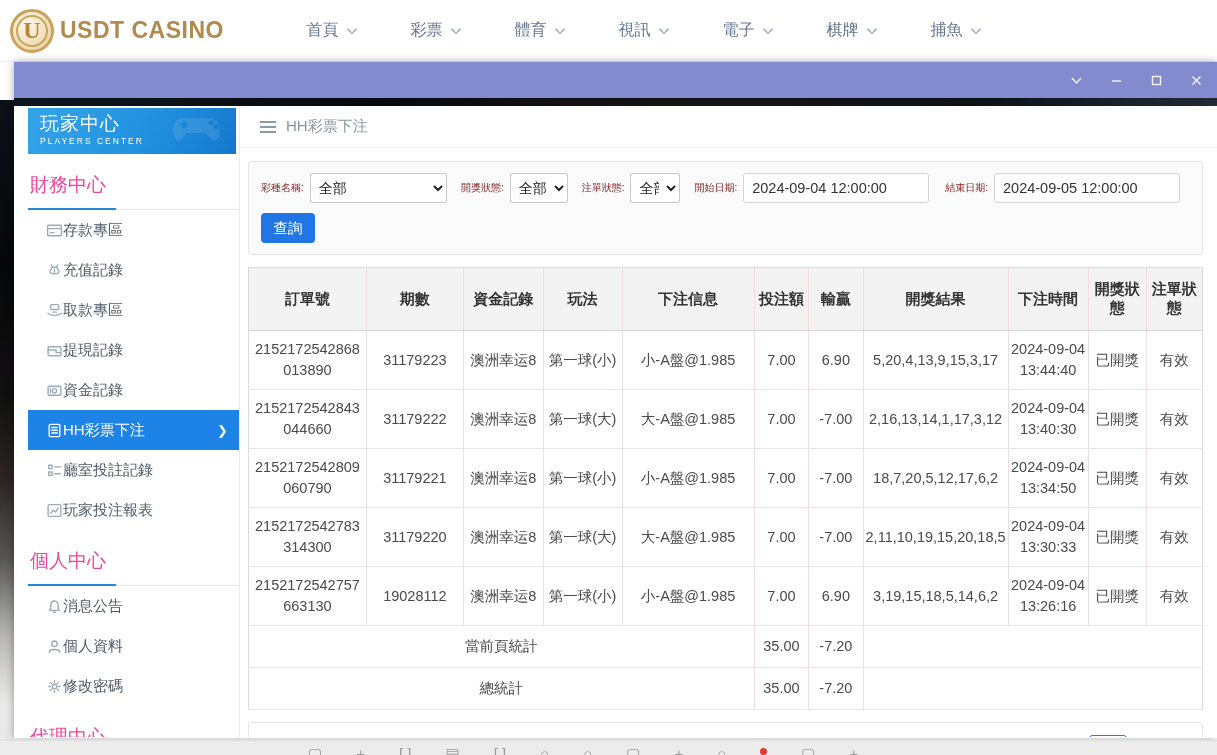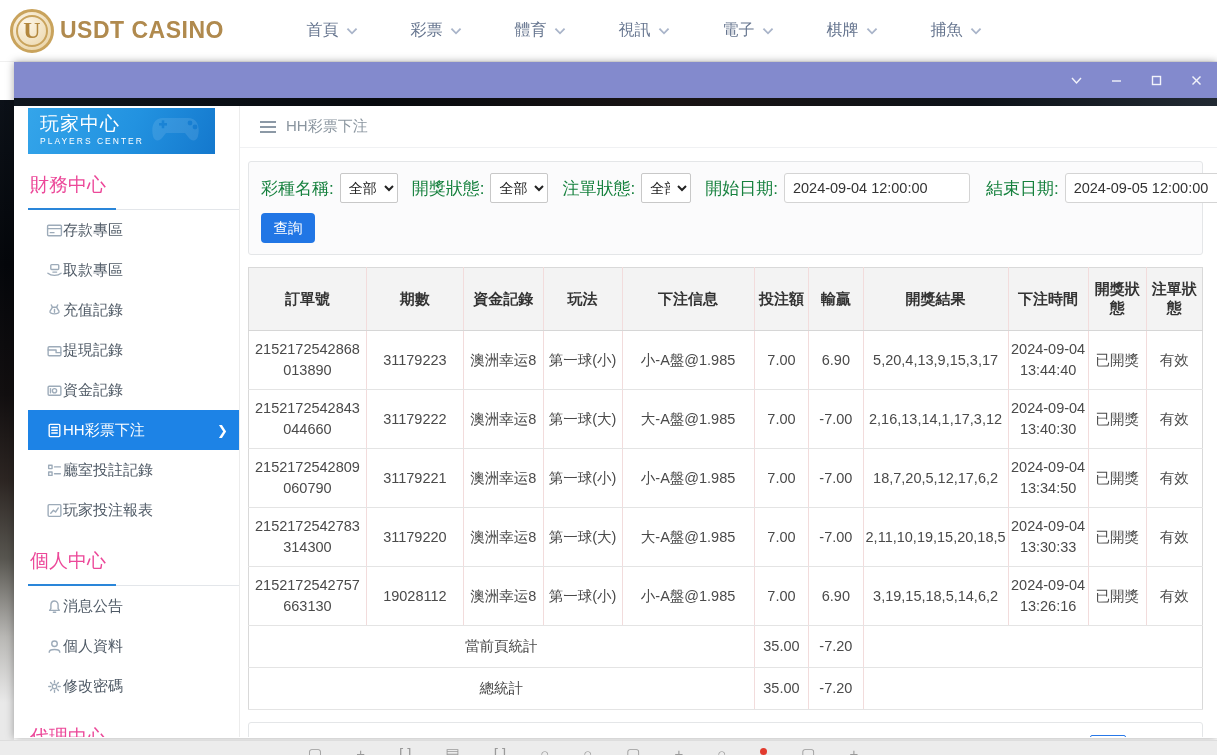--- a/index.html
+++ b/index.html
@@ -39,21 +39,21 @@
   .titlebar { height:36px; background:#838acd; display:flex; align-items:center;
     justify-content:flex-end; padding-right:14px; gap:26px; }
   .winbtn { width:14px; height:14px; display:flex; align-items:center; justify-content:center; cursor:pointer; }
   .winbtn svg { width:13px; height:13px; }
   .winbtn svg * { stroke:#f2f3fa; stroke-width:1.4; fill:none; }
   .darkband { height:8px; background:linear-gradient(90deg,#10161e,#070a0e 30%,#191414 55%,#0d1218 80%,#222a33); }
   .modal-body { display:flex; height:631px; }
 
   
   .sidebar { width:226px; border-right:1px solid #ececec; padding-left:14px; overflow:hidden; }
-  .side-header { width:187px; height:46px; margin-top:2px; position:relative; overflow:hidden;
+  .side-header { width:208px; height:46px; margin-top:2px; position:relative; overflow:hidden;
     background:linear-gradient(115deg,#34a5ea 0%,#2292e0 55%,#1478cd 100%); color:#fff; padding:5px 0 0 12px; }
   .side-header .t1 { font-size:19px; line-height:22px; letter-spacing:1px; }
   .side-header .t2 { font-size:8.5px; letter-spacing:2px; margin-top:1px; }
   .gamepad { position:absolute; right:8px; top:4px; opacity:.35; }
   .side-section-title { margin-top:12px; position:relative; padding:6px 0 11px 2px;
     font-size:19px; color:#ec4899; border-bottom:1px solid #e3e6ea; width:212px; }
   .side-section-title::after { content:""; position:absolute; left:0; bottom:-1px;
     width:88px; height:2px; background:#2a86d9; }
   .side-item { width:212px; height:40px; display:flex; align-items:center; gap:0;
     padding-left:18px; cursor:pointer; color:#4f5a66; font-size:15px; position:relative; }
@@ -67,21 +67,21 @@
   .main { flex:1; overflow:hidden; }
   .breadcrumb { height:42px; display:flex; align-items:center; gap:10px; padding-left:20px;
     border-bottom:1px solid #f0f1f3; }
   .hamburger { width:16px; display:flex; flex-direction:column; gap:3px; cursor:pointer; }
   .hamburger i { height:2px; background:#8c99a6; }
   .breadcrumb span { font-size:15px; color:#8a959f; }
 
   .filter-panel { margin:13px 14px 0 8px; border:1px solid #e4e6e8; border-radius:3px;
     background:#fbfbfc; padding:11px 12px; }
   .filter-row { display:flex; align-items:center; gap:6px; flex-wrap:nowrap; }
-  .filter-row label { font-size:17px; color:#15803d; white-space:nowrap;text-align:right; }
+  .filter-row label { font-size:10px; color:#7f1d1d; white-space:nowrap;text-align:right; }
   .filter-row select { height:30px; border:1px solid #c8c8c8; border-radius:2px;
     background:#fff; color:#222; font-size:14px; padding:0 4px; margin-right:8px; }
   .sel-lottery { width:160px; } .sel-draw { width:66px; } .sel-order { width:50px; }
   .filter-row input { height:30px; border:1px solid #d4d4d4; border-radius:3px;
     font-size:14.5px; color:#333; padding:0 8px; width:186px; margin-right:10px; }
   .search-btn { margin-top:10px; width:54px; height:30px; background:#2176e5; color:#fff;
     border:none; border-radius:4px; font-size:14.5px; cursor:pointer; }
 
   table.bet { margin:12px 14px 8px 8px; border-collapse:collapse; table-layout:fixed;
     border:1px solid #d9d9d9; }
@@ -223,35 +223,35 @@
          <svg viewBox="0 0 16 16">
               <rect x="1.5" y="3" width="13" height="10" rx="1"></rect>
               <line x1="1.5" y1="6.2" x2="14.5" y2="6.2"></line>
               <line x1="4" y1="10" x2="7.5" y2="10"></line>
             </svg>
          <span>存款專區</span>
 
        </div>
           <div class="side-item">
          <svg viewBox="0 0 16 16">
-              <rect x="4.5" y="2.5" width="7.5" height="4.5" rx=".8"></rect>
-              <path d="M1.8 10.5 C5 13.3 11 13.3 14.2 10.5"></path>
-              <line x1="6.5" y1="9.5" x2="10" y2="9.5"></line>
-            </svg>
-         <span>取款專區</span>
-
-       </div>
-          <div class="side-item">
-         <svg viewBox="0 0 16 16">
               <path d="M6 5 L10 5 L12.2 8.6 C13.6 12 2.4 12 3.8 8.6 Z"></path>
               <line x1="6" y1="5" x2="5" y2="2.8"></line>
               <line x1="10" y1="5" x2="11" y2="2.8"></line>
               <line x1="8" y1="7" x2="8" y2="9.6"></line>
             </svg>
          <span>充值記錄</span>
+
+       </div>
+          <div class="side-item">
+         <svg viewBox="0 0 16 16">
+              <rect x="4.5" y="2.5" width="7.5" height="4.5" rx=".8"></rect>
+              <path d="M1.8 10.5 C5 13.3 11 13.3 14.2 10.5"></path>
+              <line x1="6.5" y1="9.5" x2="10" y2="9.5"></line>
+            </svg>
+         <span>取款專區</span>
 
        </div>
           <div class="side-item">
          <svg viewBox="0 0 16 16">
               <rect x="2" y="4.5" width="12" height="8.5" rx="1"></rect>
               <path d="M2 7.5 L9.5 7.5 L9.5 10 L14 10"></path>
             </svg>
          <span>提現記錄</span>
 
        </div>

